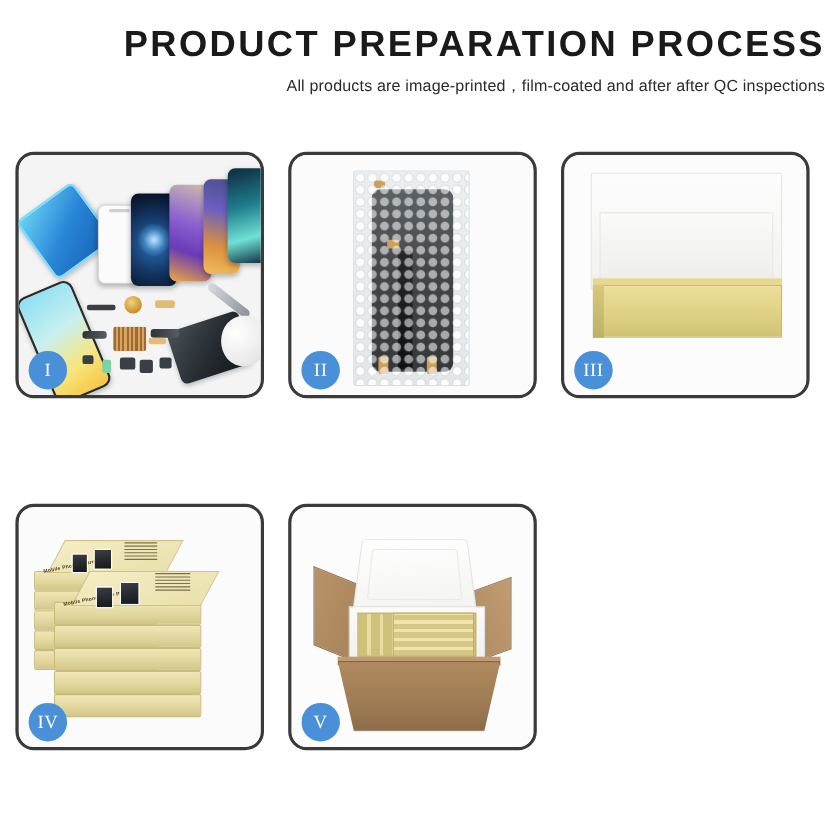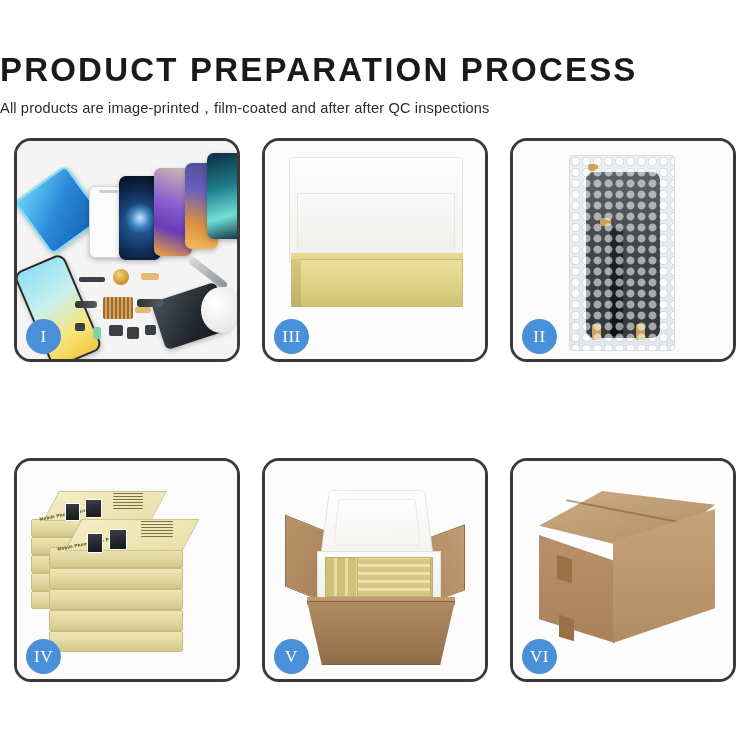--- a/index.html
+++ b/index.html
@@ -8,21 +8,21 @@
     width: 750px;
     height: 750px;
     background: #ffffff;
     font-family: "Liberation Sans", sans-serif;
     overflow: hidden;
   }
 
   .page { position: relative; width: 750px; height: 750px; }
 
   
-  .header { padding-top: 52px; text-align: left; }
+  .header { padding-top: 22px; text-align: right; }
 
   .title {
     font-family: "Liberation Sans", sans-serif;
     font-size: 33px;
     font-weight: 700;
     letter-spacing: 2.2px;
     color: #1a1a1a;
     line-height: 1.08;
   }
 
@@ -377,47 +377,47 @@
         <div class="part" style="left:110px;top:186px;width:12px;height:12px;"></div>
         <div class="part" style="left:58px;top:182px;width:10px;height:8px;"></div>
         <div class="part" style="left:128px;top:184px;width:11px;height:10px;"></div>
         <div class="tweezer"></div>
         <div class="hand"></div>
       </div>
       <div class="badge">I</div>
     </div>
 
     <div class="panel">
-      <div class="photo p3">
-        <div class="box3-lid"></div>
-        <div class="box3-foam"></div>
-        <div class="box3-bubble"></div>
-        <div class="box3-lip"></div>
-        <div class="box3-front"></div>
-        <div class="box3-side"></div>
-      </div>
-      <div class="badge">III</div>
-    </div>
-
-    <div class="panel">
       <div class="photo p2">
         <div class="bubblebag">
           <div class="inner-screen"></div>
           <div class="flexstrip"></div>
           <div class="tab-amber" style="left:18px;top:8px;width:10px;height:7px;"></div>
           <div class="tab-amber" style="left:30px;top:62px;width:11px;height:8px;"></div>
           <div class="tab-amber" style="left:22px;top:168px;width:9px;height:16px;"></div>
           <div class="tab-amber" style="left:66px;top:168px;width:9px;height:16px;"></div>
           <div class="bub-overlay"></div>
         </div>
       </div>
       <div class="badge">II</div>
     </div>
 
     <div class="panel">
+      <div class="photo p3">
+        <div class="box3-lid"></div>
+        <div class="box3-foam"></div>
+        <div class="box3-bubble"></div>
+        <div class="box3-lip"></div>
+        <div class="box3-front"></div>
+        <div class="box3-side"></div>
+      </div>
+      <div class="badge">III</div>
+    </div>
+
+    <div class="panel">
       <div class="photo p4">
 
         <div class="kbox" style="left:14px;top:58px;width:112px;height:18px;"></div>
         <div class="kbox" style="left:14px;top:76px;width:112px;height:18px;"></div>
         <div class="kbox" style="left:14px;top:94px;width:112px;height:18px;"></div>
         <div class="kbox" style="left:14px;top:112px;width:112px;height:18px;"></div>
         <div class="kbox" style="left:14px;top:130px;width:112px;height:18px;"></div>
 
         <div class="ktop" style="left:34px;top:30px;width:108px;height:30px;"></div>
         <div class="klabel" style="left:22px;top:50px;">Mobile Phone Spare Parts</div>
@@ -461,26 +461,15 @@
         <div class="c5-foamlid"></div>
         <div class="c5-foambox"></div>
         <div class="c5-kstack"></div>
         <div class="c5-kstack2"></div>
         <div class="c5-rim"></div>
         <div class="c5-body"></div>
       </div>
       <div class="badge">V</div>
     </div>
 
-    <div class="panel">
-      <div class="photo p6">
-        <div class="c6-top"></div>
-        <div class="c6-seam"></div>
-        <div class="c6-left"></div>
-        <div class="c6-right"></div>
-        <div class="c6-tapeA"></div>
-        <div class="c6-tapeB"></div>
-      </div>
-      <div class="badge">VI</div>
-    </div>
 
   </div>
 </div>
 
 </body></html>

